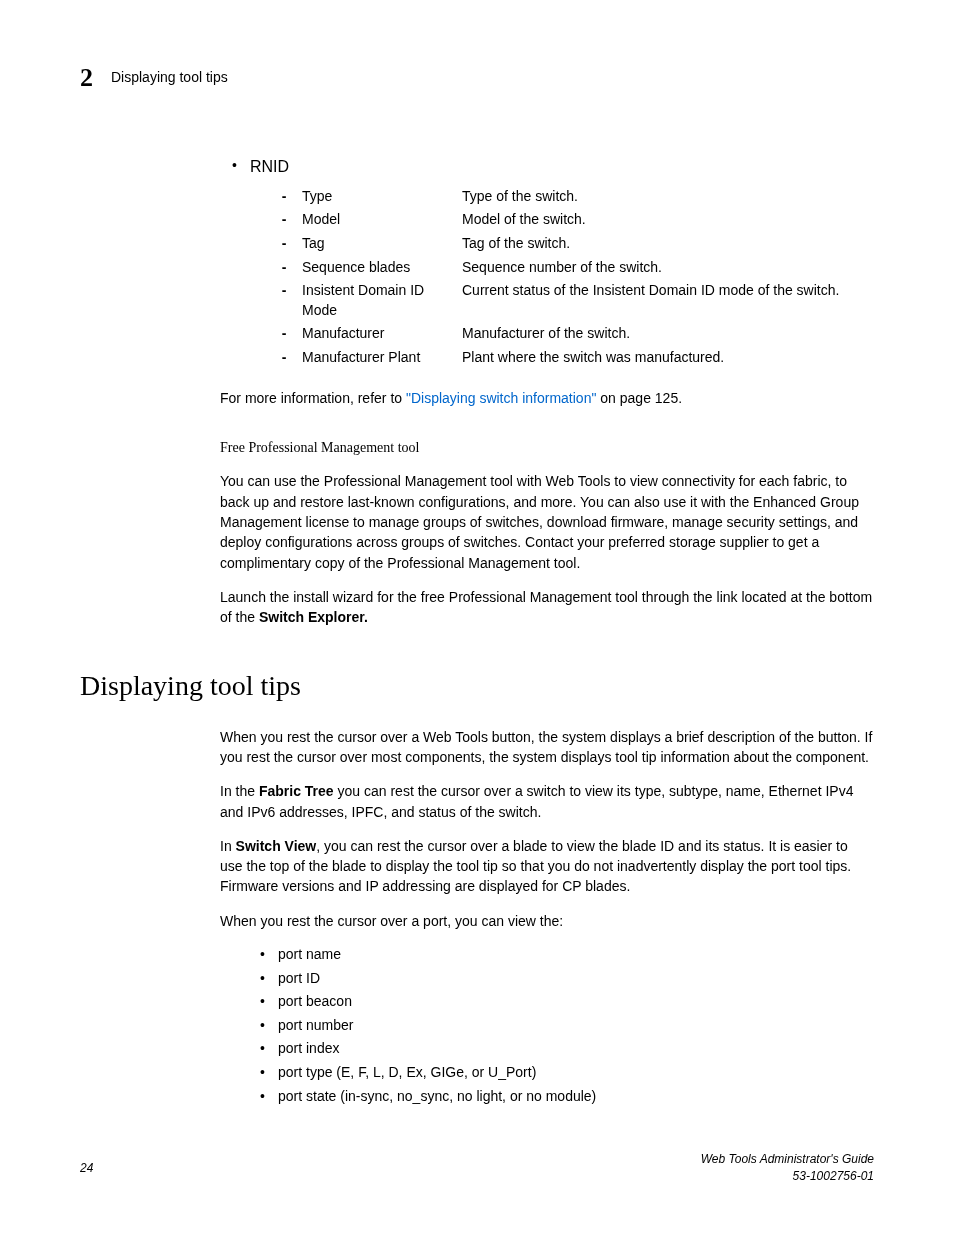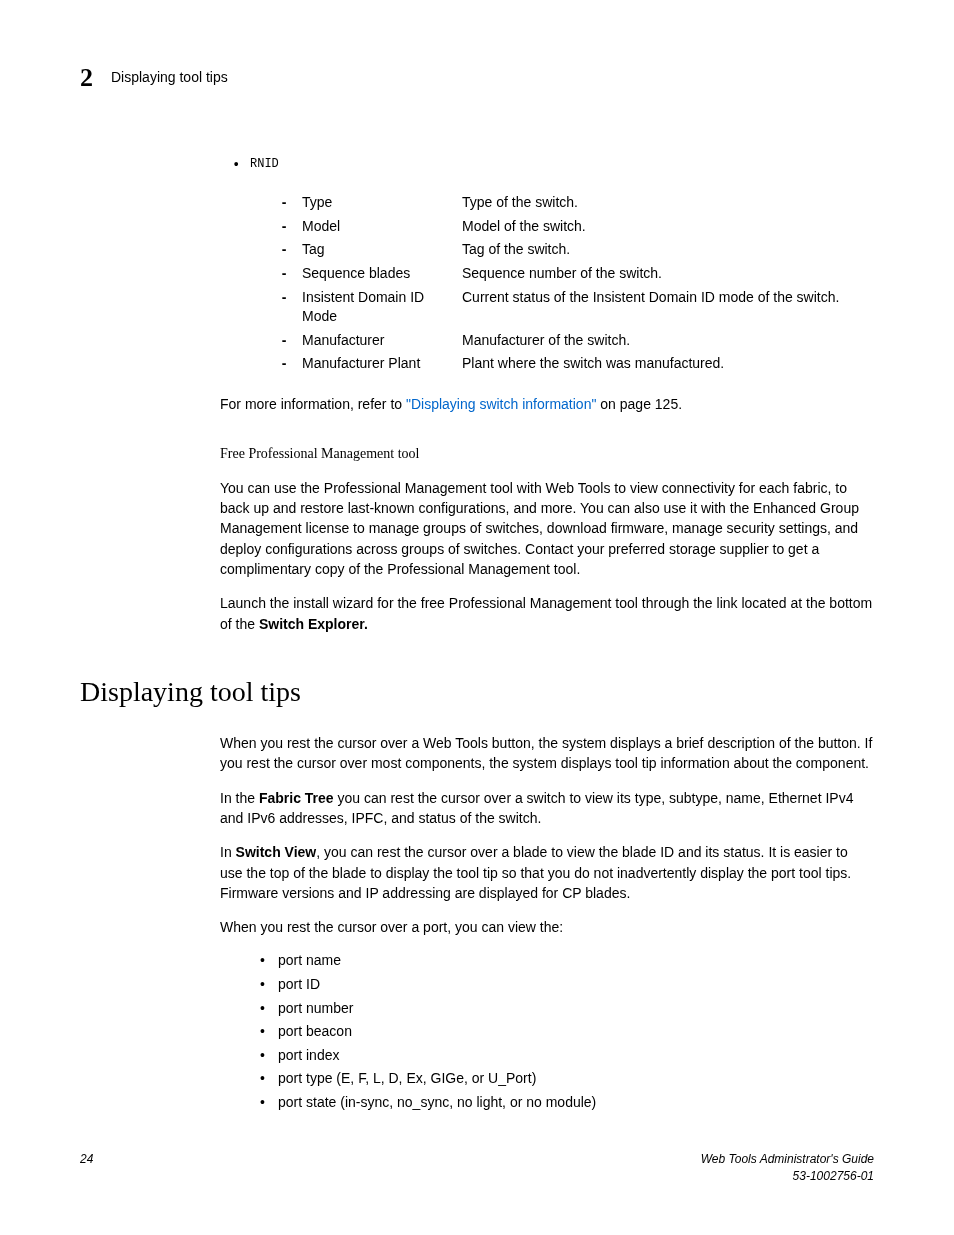--- a/index.html
+++ b/index.html
@@ -27,23 +27,22 @@
     font-size: 26px;
     font-weight: bold;
     font-family: Georgia, 'Times New Roman', serif;
   }
   .section-running {
     font-size: 14px;
   }
   .top-bullet {
     margin-left: 170px;
     position: relative;
-    margin-bottom: 20px;
-    font-size: 12px;
-    font-family: Liberation Mono, monospace;
+    margin-bottom: 8px;
+    font-size: 16px;
   }
   .top-bullet::before {
     content: "•";
     position: absolute;
     left: -18px;
     font-size: 14px;
   }
   .field-list {
     margin-left: 200px;
     margin-bottom: 20px;
@@ -105,20 +104,21 @@
   .bold { font-weight: bold; }
   .footer {
     position: absolute;
     bottom: 50px;
     left: 80px;
     right: 80px;
     font-size: 12px;
     font-style: italic;
     display: flex;
     justify-content: space-between;
+    align-items: center;
   }
   .footer-right { text-align: right; }
 </style>
 </head>
 <body>
 
 <div class="page">
 
   <div class="header-row">
     <span class="chapter-num">2</span>
@@ -187,22 +187,22 @@
 
   <p class="para">
     <span>In </span><span class="bold">Switch View</span><span>, you can rest the cursor over a blade to view the blade ID and its status. It is easier to use the top of the blade to display the tool tip so that you do not inadvertently display the port tool tips. Firmware versions and IP addressing are displayed for CP blades.</span>
   </p>
 
   <p class="para">When you rest the cursor over a port, you can view the:</p>
 
   <div class="simple-list">
     <div class="simple-item">port name</div>
     <div class="simple-item">port ID</div>
+    <div class="simple-item">port beacon</div>
     <div class="simple-item">port number</div>
-    <div class="simple-item">port beacon</div>
     <div class="simple-item">port index</div>
     <div class="simple-item">port type (E, F, L, D, Ex, GIGe, or U_Port)</div>
     <div class="simple-item">port state (in-sync, no_sync, no light, or no module)</div>
   </div>
 
   <div class="footer">
     <span>24</span>
     <span class="footer-right">
       <span>Web Tools Administrator's Guide</span><br>
       <span>53-1002756-01</span>

